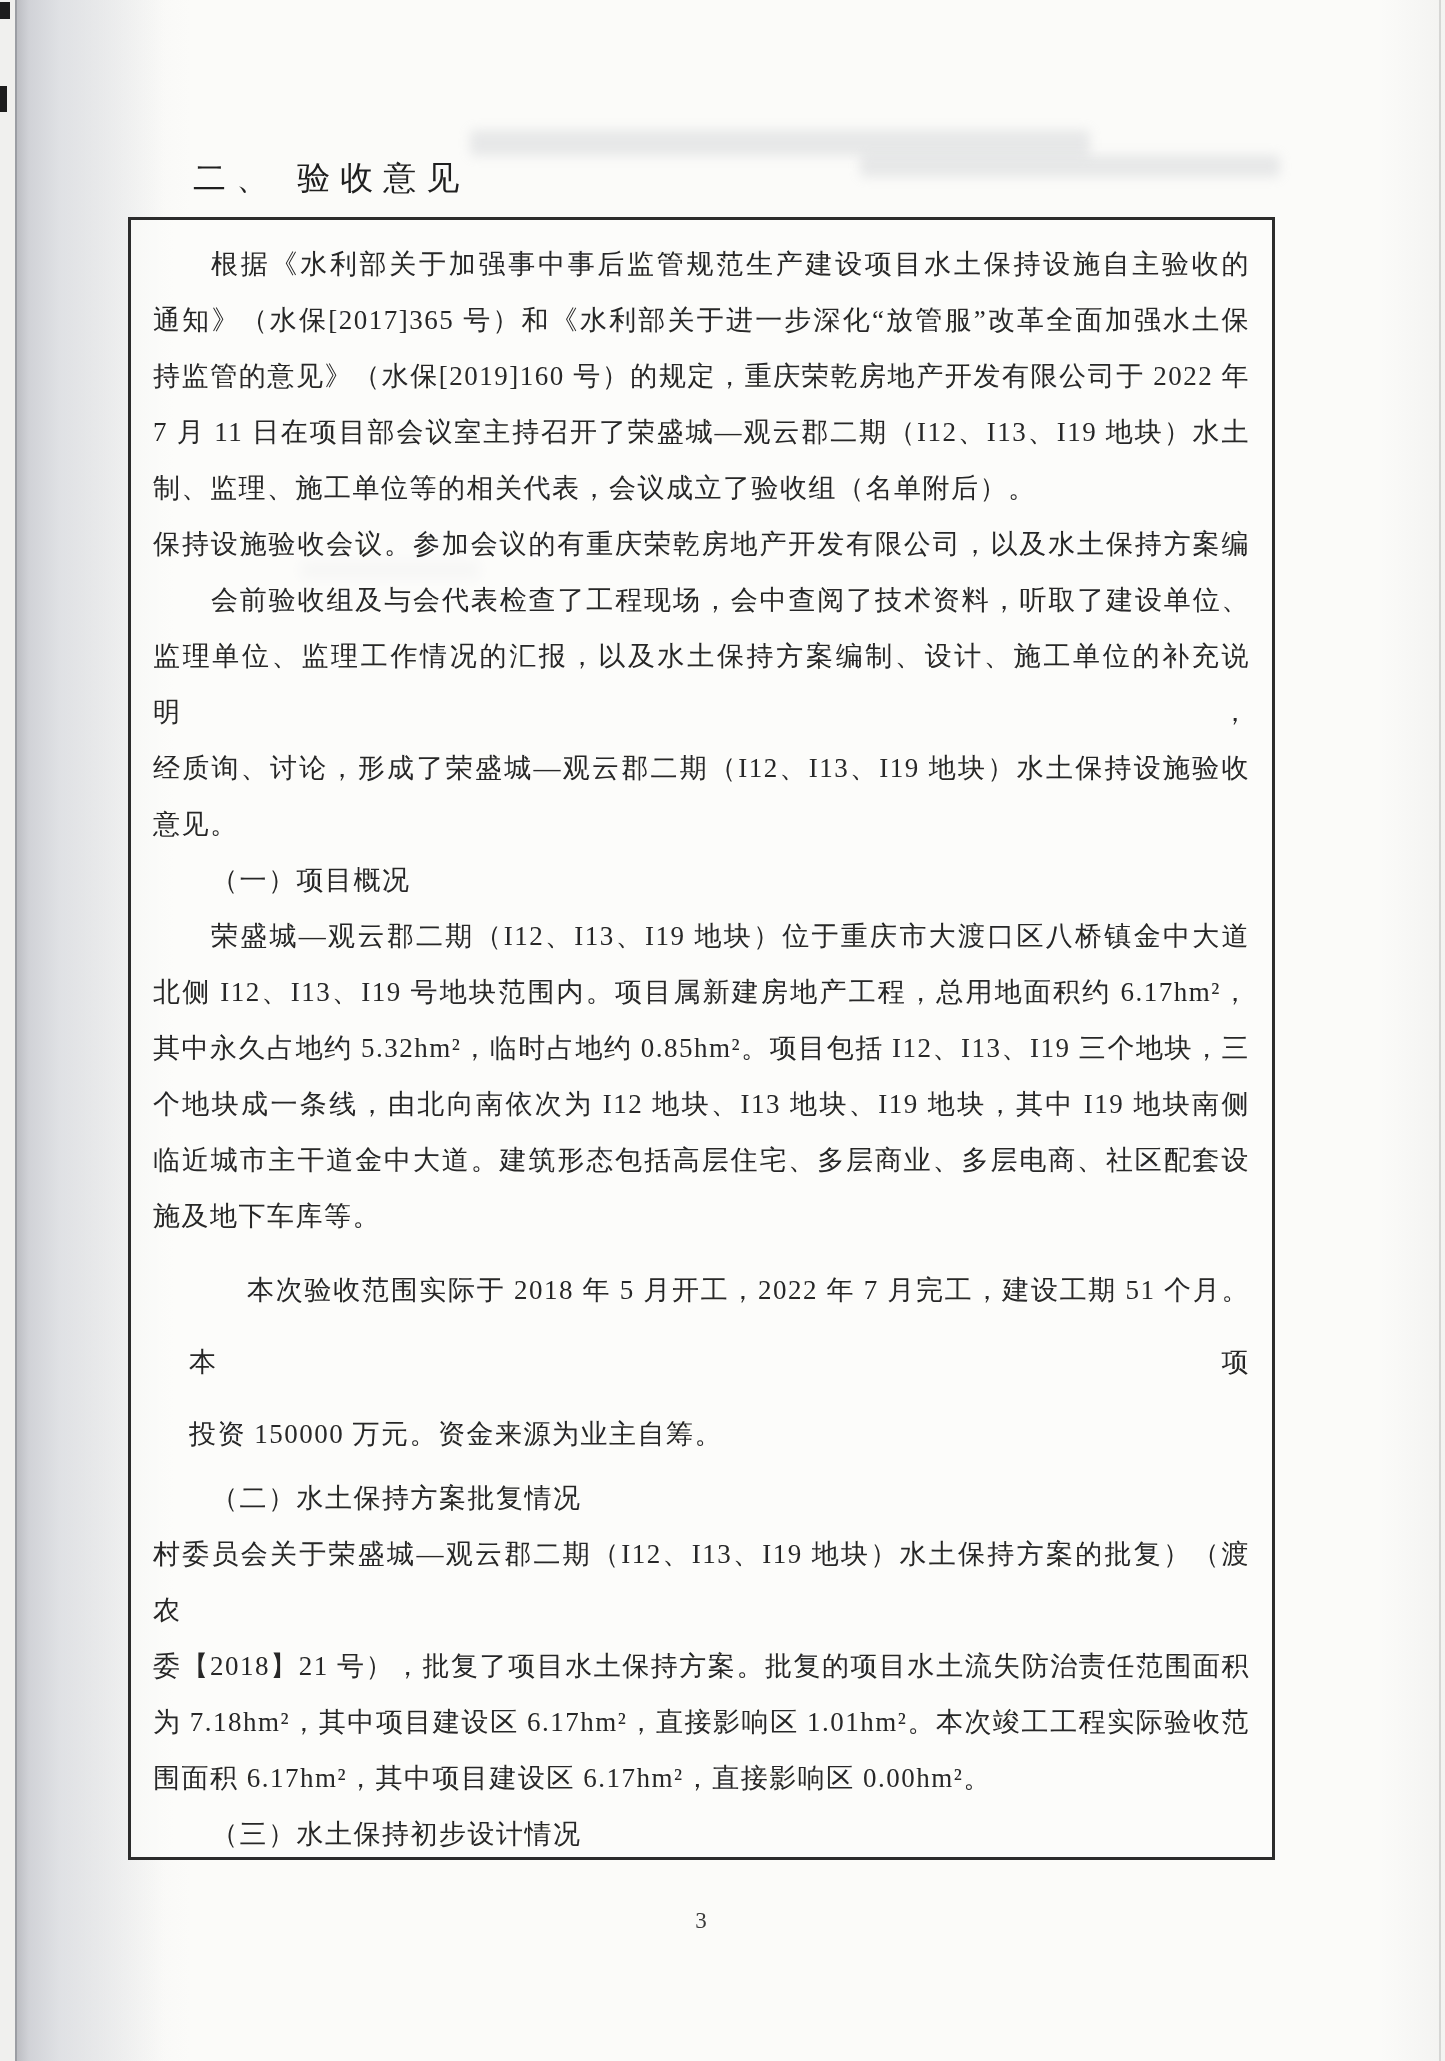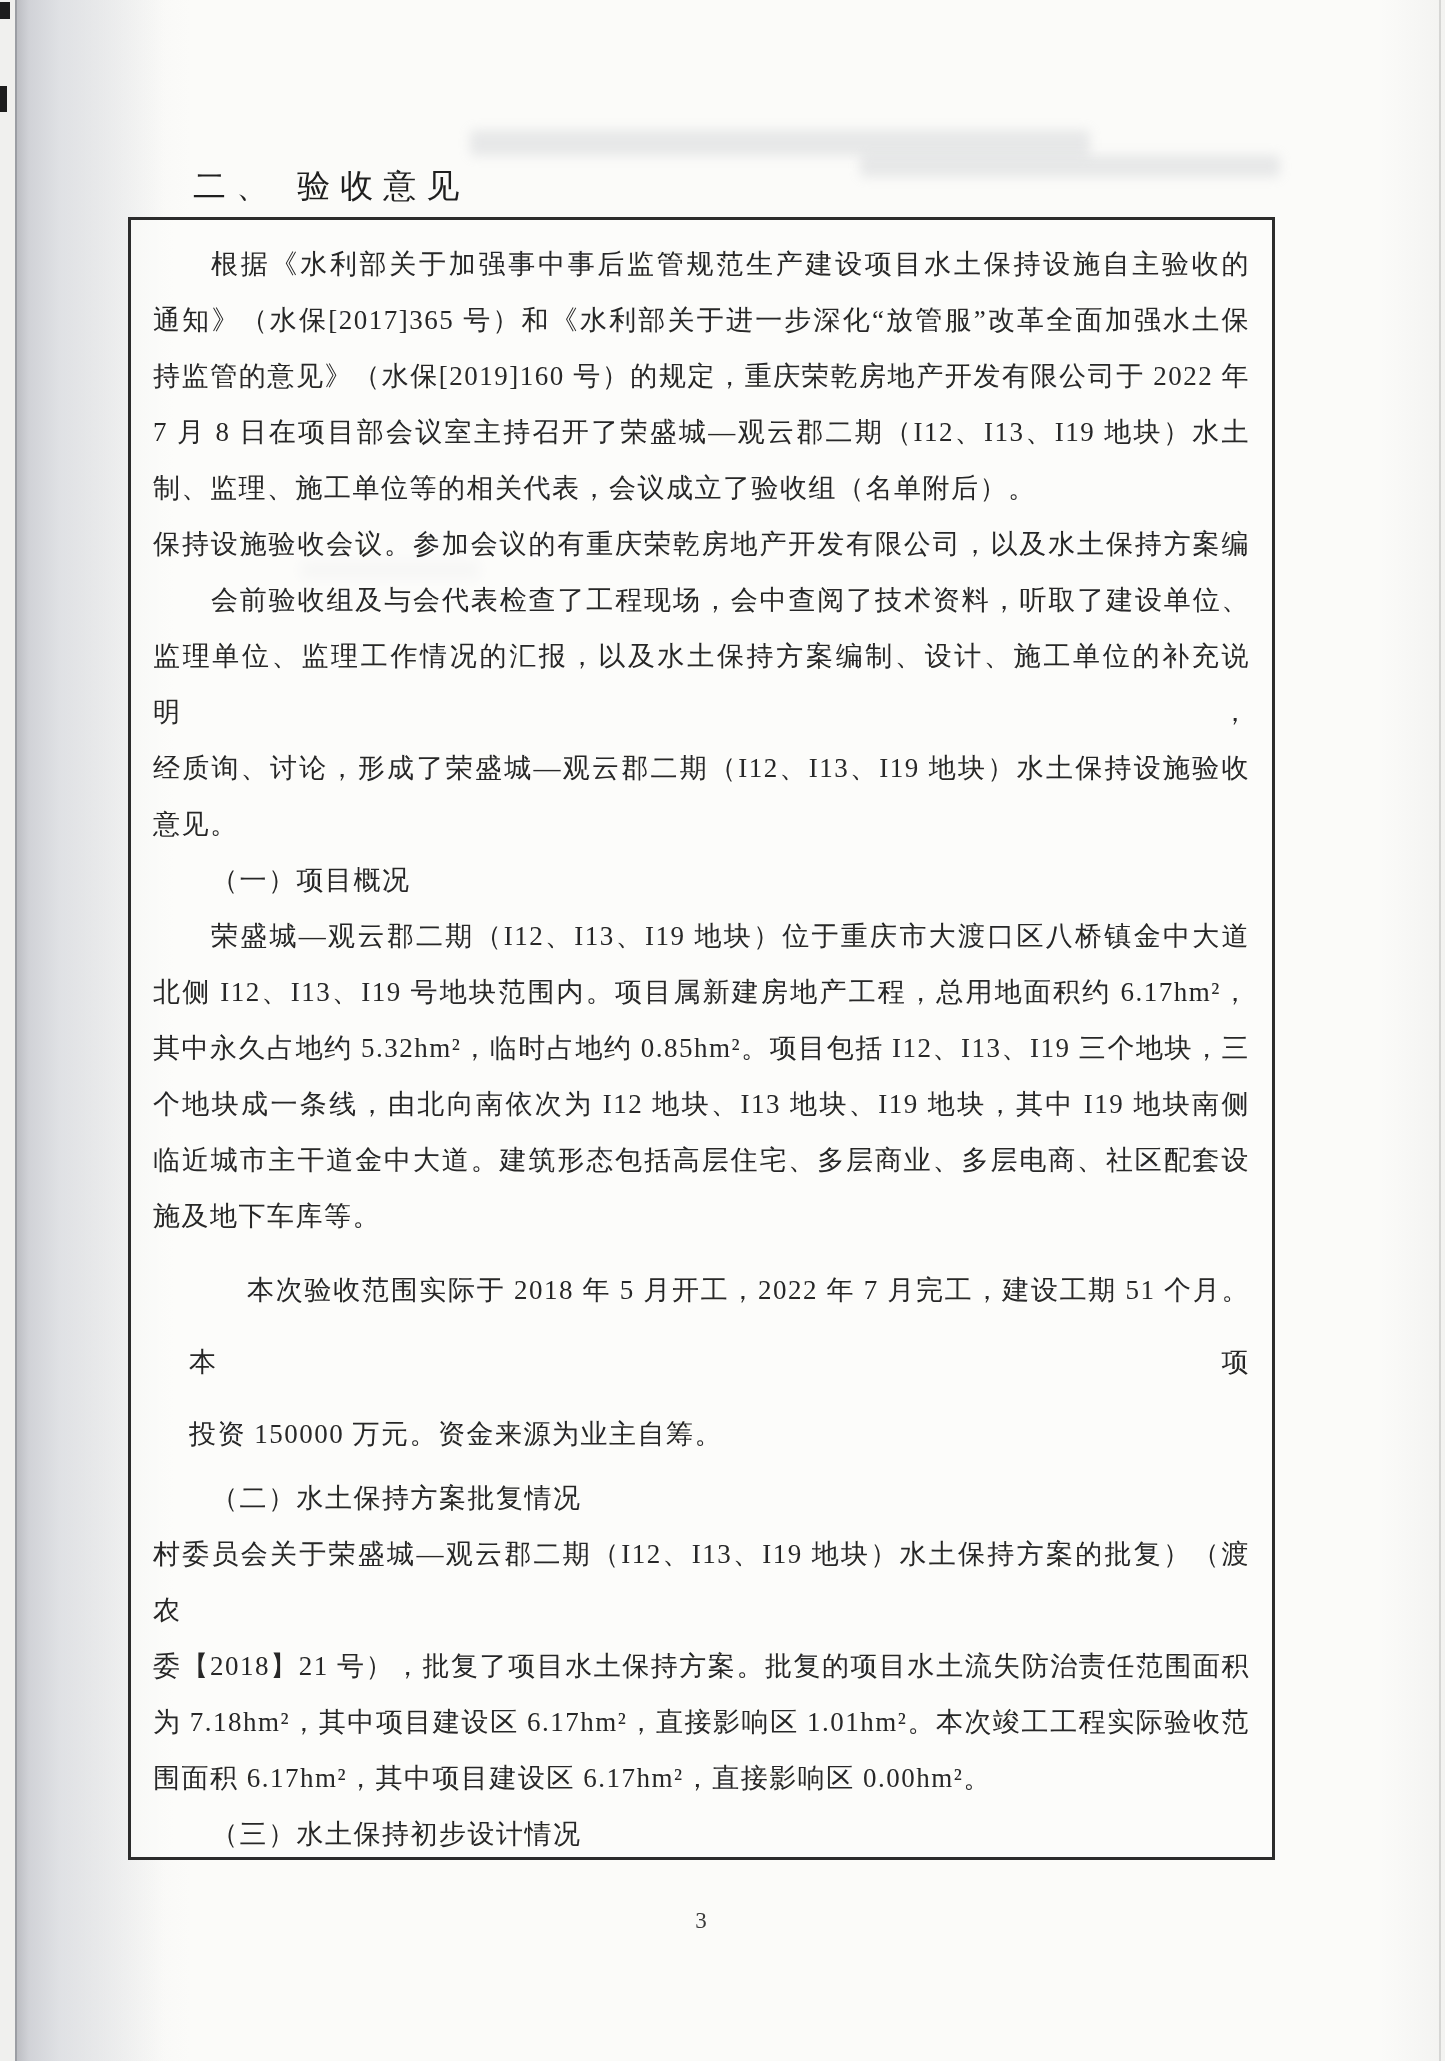--- a/index.html
+++ b/index.html
@@ -28,21 +28,21 @@
   .scan-mark{position:absolute;background:#1d1d1d;}
   .mark-a{left:0;top:2px;width:10px;height:17px;}
   .mark-b{left:0;top:86px;width:7px;height:26px;}
   
   .ghost{position:absolute;background:#b9bcc2;filter:blur(6px);opacity:.30;border-radius:4px;}
   .ghost-1{left:470px;top:130px;width:620px;height:26px;}
   .ghost-2{left:860px;top:155px;width:420px;height:22px;}
   .ghost-3{left:300px;top:560px;width:180px;height:20px;opacity:.18;}
 
   .doc-title{
-    position:absolute;left:193px;top:164px;
+    position:absolute;left:193px;top:156px;
     font-size:33px;color:#1f1f1f;letter-spacing:10px;white-space:nowrap;
   }
   .acceptance-box{
     position:absolute;left:128px;top:217px;width:1147px;height:1643px;
     border:3px solid #2c2c2c;box-sizing:border-box;
     padding:16px 22px 0 22px;
     background:rgba(253,253,252,.55);
   }
   .line{
     font-size:27px;line-height:56px;color:#272727;letter-spacing:1.5px;
@@ -72,21 +72,21 @@
   <div class="ghost ghost-3"></div>
 
   <div class="doc-title">二、 验收意见</div>
 
   <div class="acceptance-box">
 
   <div class="block">
         <div class="line indent">根据《水利部关于加强事中事后监管规范生产建设项目水土保持设施自主验收的</div>
         <div class="line">通知》（水保[2017]365 号）和《水利部关于进一步深化“放管服”改革全面加强水土保</div>
         <div class="line">持监管的意见》（水保[2019]160 号）的规定，重庆荣乾房地产开发有限公司于 2022 年</div>
-        <div class="line">7 月 8 日在项目部会议室主持召开了荣盛城—观云郡二期（I12、I13、I19 地块）水土</div>
+        <div class="line">7 月 11 日在项目部会议室主持召开了荣盛城—观云郡二期（I12、I13、I19 地块）水土</div>
         <div class="line end">制、监理、施工单位等的相关代表，会议成立了验收组（名单附后）。</div>
         <div class="line">保持设施验收会议。参加会议的有重庆荣乾房地产开发有限公司，以及水土保持方案编</div>
       </div>
       <div class="block">
         <div class="line indent">会前验收组及与会代表检查了工程现场，会中查阅了技术资料，听取了建设单位、</div>
         <div class="line">监理单位、监理工作情况的汇报，以及水土保持方案编制、设计、施工单位的补充说明，</div>
         <div class="line">经质询、讨论，形成了荣盛城—观云郡二期（I12、I13、I19 地块）水土保持设施验收</div>
         <div class="line end">意见。</div>
       </div>
       <div class="block">

